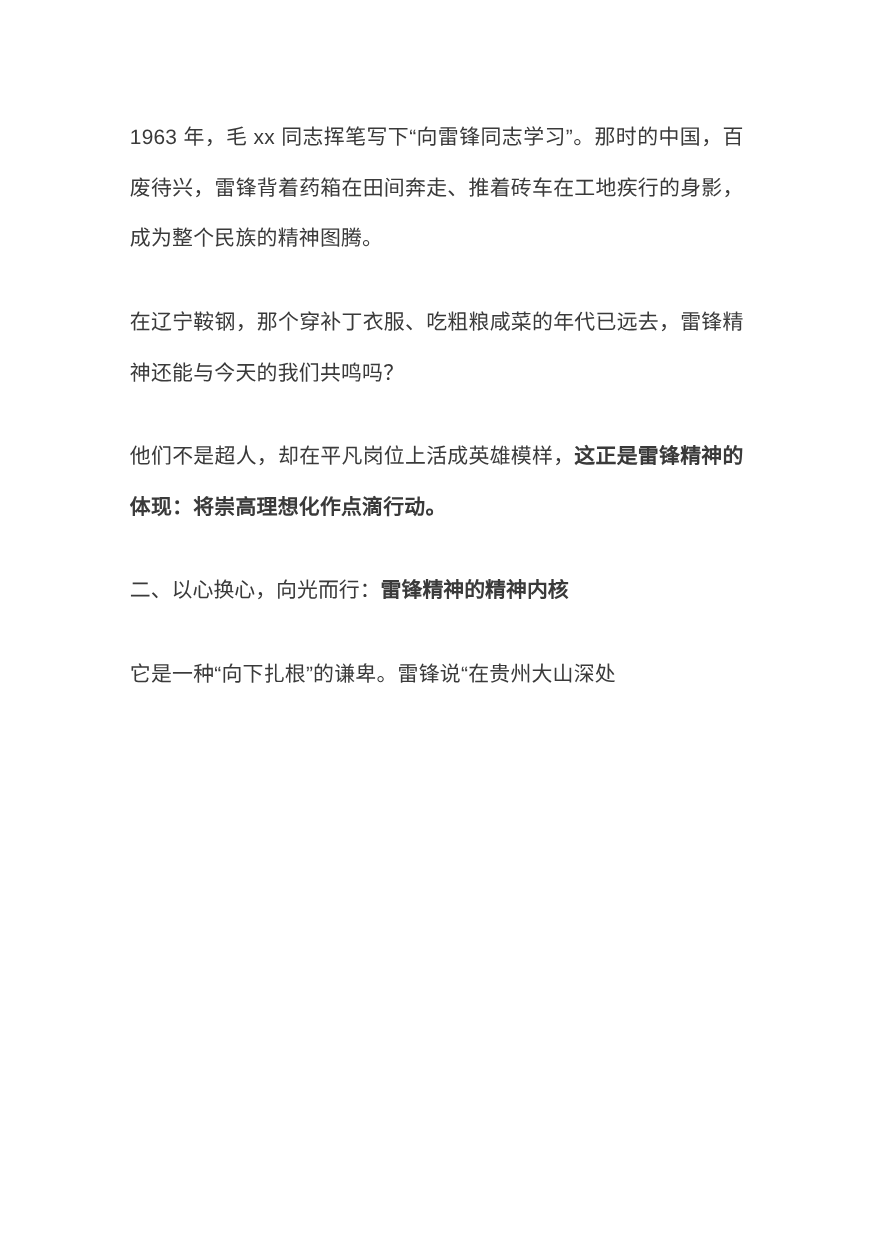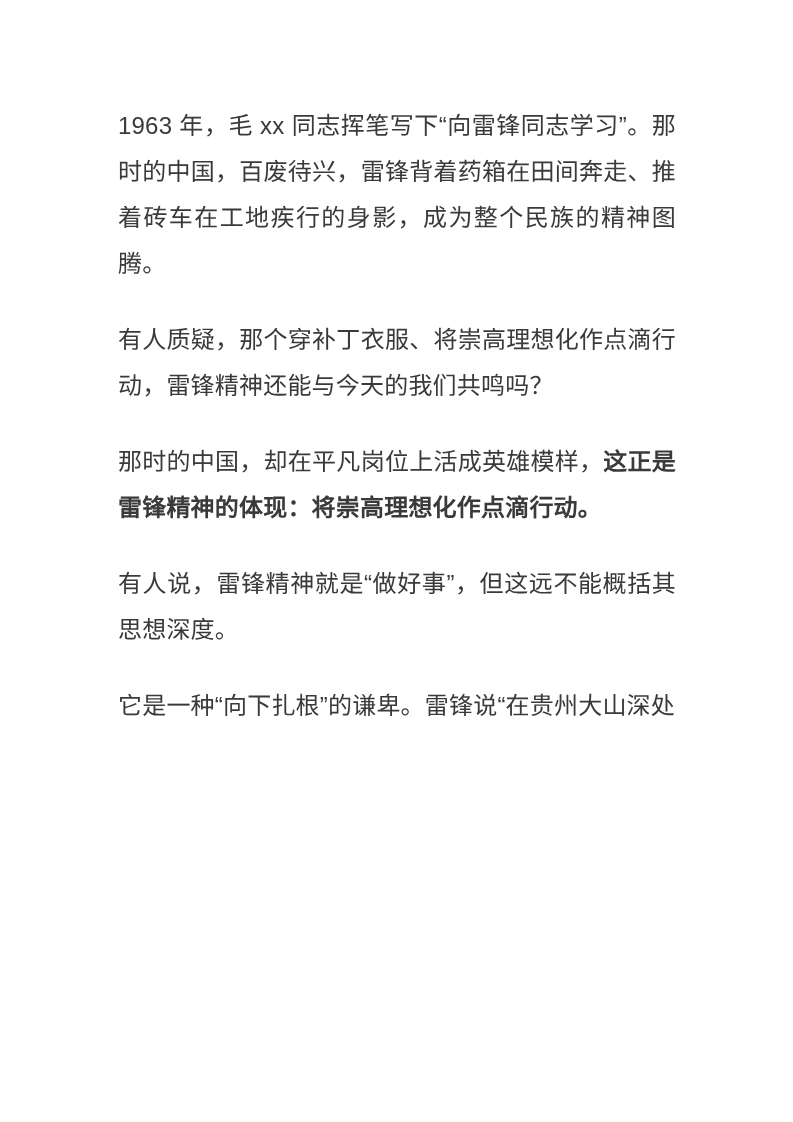--- a/index.html
+++ b/index.html
@@ -14,21 +14,21 @@
     margin: 0 auto;
     background: #ffffff;
     box-sizing: border-box;
     padding: 103px 117px 0 118px;
     overflow: hidden;
     font-family: "Liberation Sans", "DejaVu Sans", sans-serif;
     color: #3a3a3a;
   }
   .para {
     margin: 0 0 30px 0;
-    font-size: 24px;
+    font-size: 19px;
     line-height: 46px;
     font-weight: 400;
     text-align: justify;
     text-justify: inter-character;
     letter-spacing: 0.2px;
     word-break: break-all;
   }
   .heading {
     margin: 0 0 30px 0;
     font-size: 19px;
@@ -40,23 +40,23 @@
     font-weight: 700;
   }
 </style>
 </head>
 <body>
 
 <div class="page">
 
   <p class="para"><span>1963 年，毛 xx 同志挥笔写下“向雷锋同志学习”。那时的中国，百废待兴，雷锋背着药箱在田间奔走、推着砖车在工地疾行的身影，成为整个民族的精神图腾。</span></p>
 
-  <p class="para"><span>有人质疑，那个穿补丁衣服、将崇高理想化作点滴行动，雷锋精神还能与今天的我们共鸣吗？</span></p>
+  <p class="para"><span>在辽宁鞍钢，那个穿补丁衣服、吃粗粮咸菜的年代已远去，雷锋精神还能与今天的我们共鸣吗？</span></p>
 
 
-  <p class="para"><span>那时的中国，却在平凡岗位上活成英雄模样，</span><span class="run-bold">这正是雷锋精神的体现：将崇高理想化作点滴行动。</span></p>
+  <p class="para"><span>他们不是超人，却在平凡岗位上活成英雄模样，</span><span class="run-bold">这正是雷锋精神的体现：将崇高理想化作点滴行动。</span></p>
 
+  <h2 class="heading"><span>二、以心换心，向光而行：</span><span class="run-bold">雷锋精神的精神内核</span></h2>
 
-  <p class="para"><span>有人说，雷锋精神就是“做好事”，但这远不能概括其思想深度。</span></p>
 
   <p class="para"><span>它是一种“向下扎根”的谦卑。雷锋说“在贵州大山深处</span></p>
 
 </div>
 
 </body></html>

